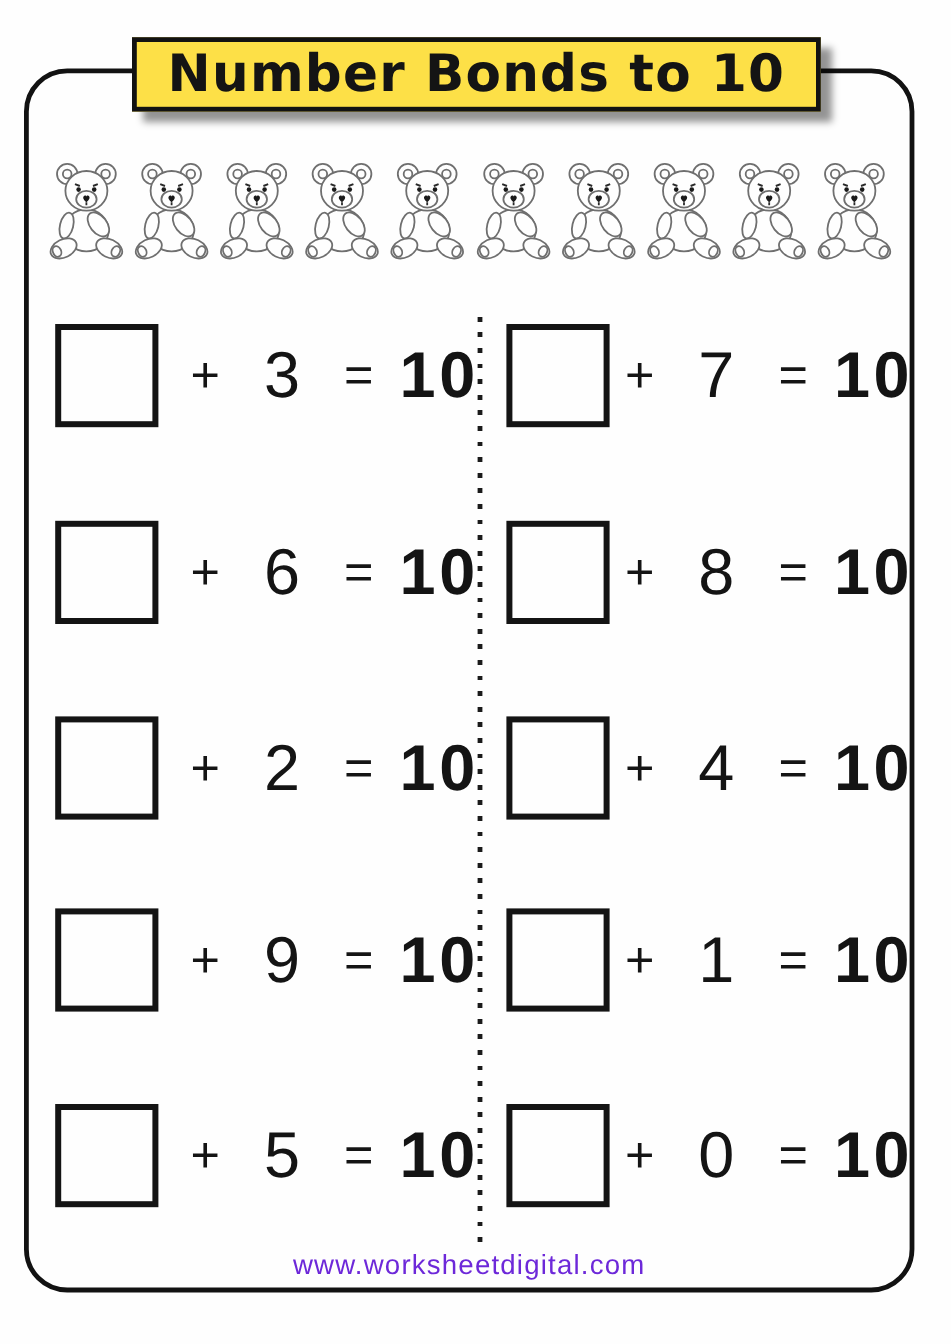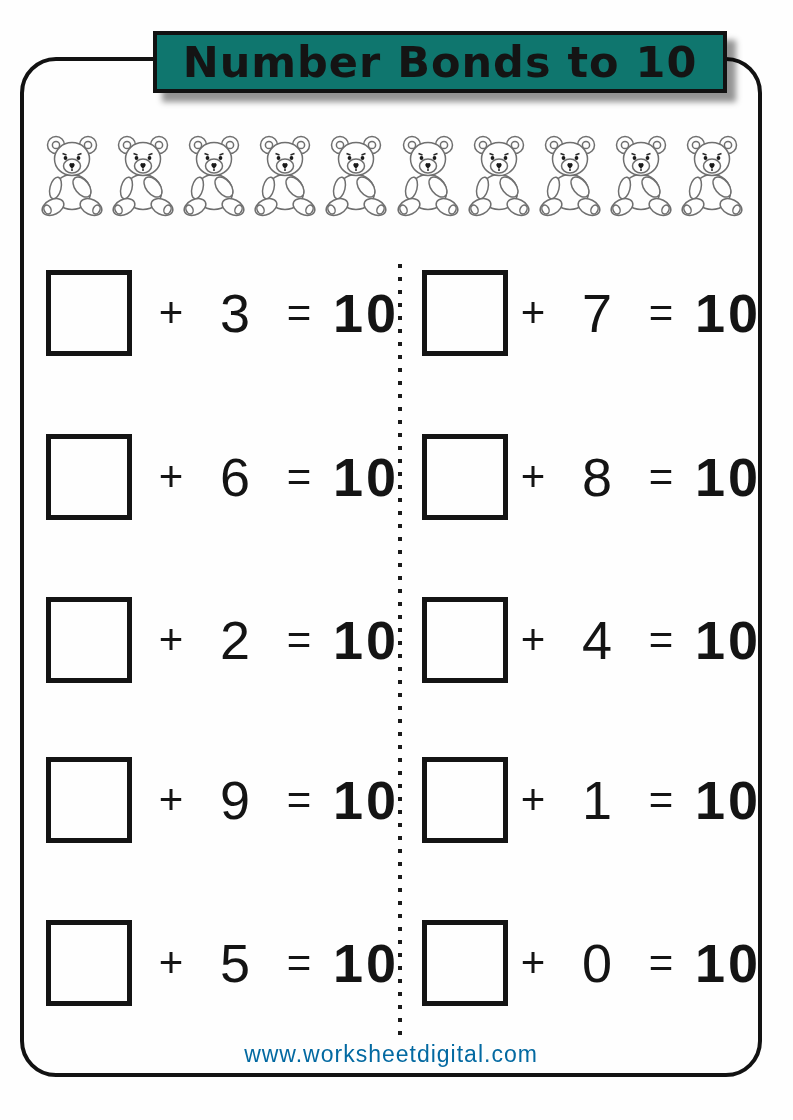--- a/index.html
+++ b/index.html
@@ -6,23 +6,23 @@
   .page{
     position:relative;width:793px;height:1120px;background:#fefefe;
     font-family:"Liberation Sans",sans-serif;color:#141414;overflow:hidden;
   }
   .card{
     position:absolute;left:20px;top:57px;width:742px;height:1020px;
     border:4px solid #121212;border-radius:36px;background:#fefefe;box-sizing:border-box;
   }
   .title-box{
     position:absolute;left:110px;top:31px;width:574px;height:62px;
-    background:#0f766e;border:4px solid #121212;box-sizing:border-box;
+    background:#fde047;border:4px solid #121212;box-sizing:border-box;
     display:flex;align-items:center;justify-content:center;
-    box-shadow:9px 9px 6px rgba(0,0,0,0.42);z-index:3;margin-left:43px;
+    box-shadow:9px 9px 6px rgba(0,0,0,0.42);z-index:3;
   }
   .title-box span{
     font-family:"DejaVu Sans",sans-serif;font-weight:bold;font-size:43px;
     letter-spacing:1px;white-space:nowrap;
   }
   .bears{
     position:absolute;left:16px;right:14px;top:68px;height:92px;
     display:flex;justify-content:space-between;align-items:flex-end;
   }
   .bears svg{width:64px;height:90px;}
@@ -46,21 +46,21 @@
   .eq.l .plus{margin-left:22px;}
   .eq.r .plus{margin-left:8px;}
   .num{
     font-size:54px;line-height:1;text-align:center;flex:none;font-weight:400;
   }
   .addend{width:62px;margin-left:16px;}
   .eqs{margin-left:16px;}
   .result{width:84px;margin-left:8px;letter-spacing:3px;font-weight:bold;}
   .footer{
     position:absolute;left:0;right:0;top:980px;text-align:center;
-    font-size:23px;color:#0369a1;letter-spacing:1px;
+    font-size:23px;color:#6d28d9;letter-spacing:1px;
   }
 </style>
 </head>
 <body>
 
 <div class="page">
 
   <div class="card">
 
     <div class="bears">

